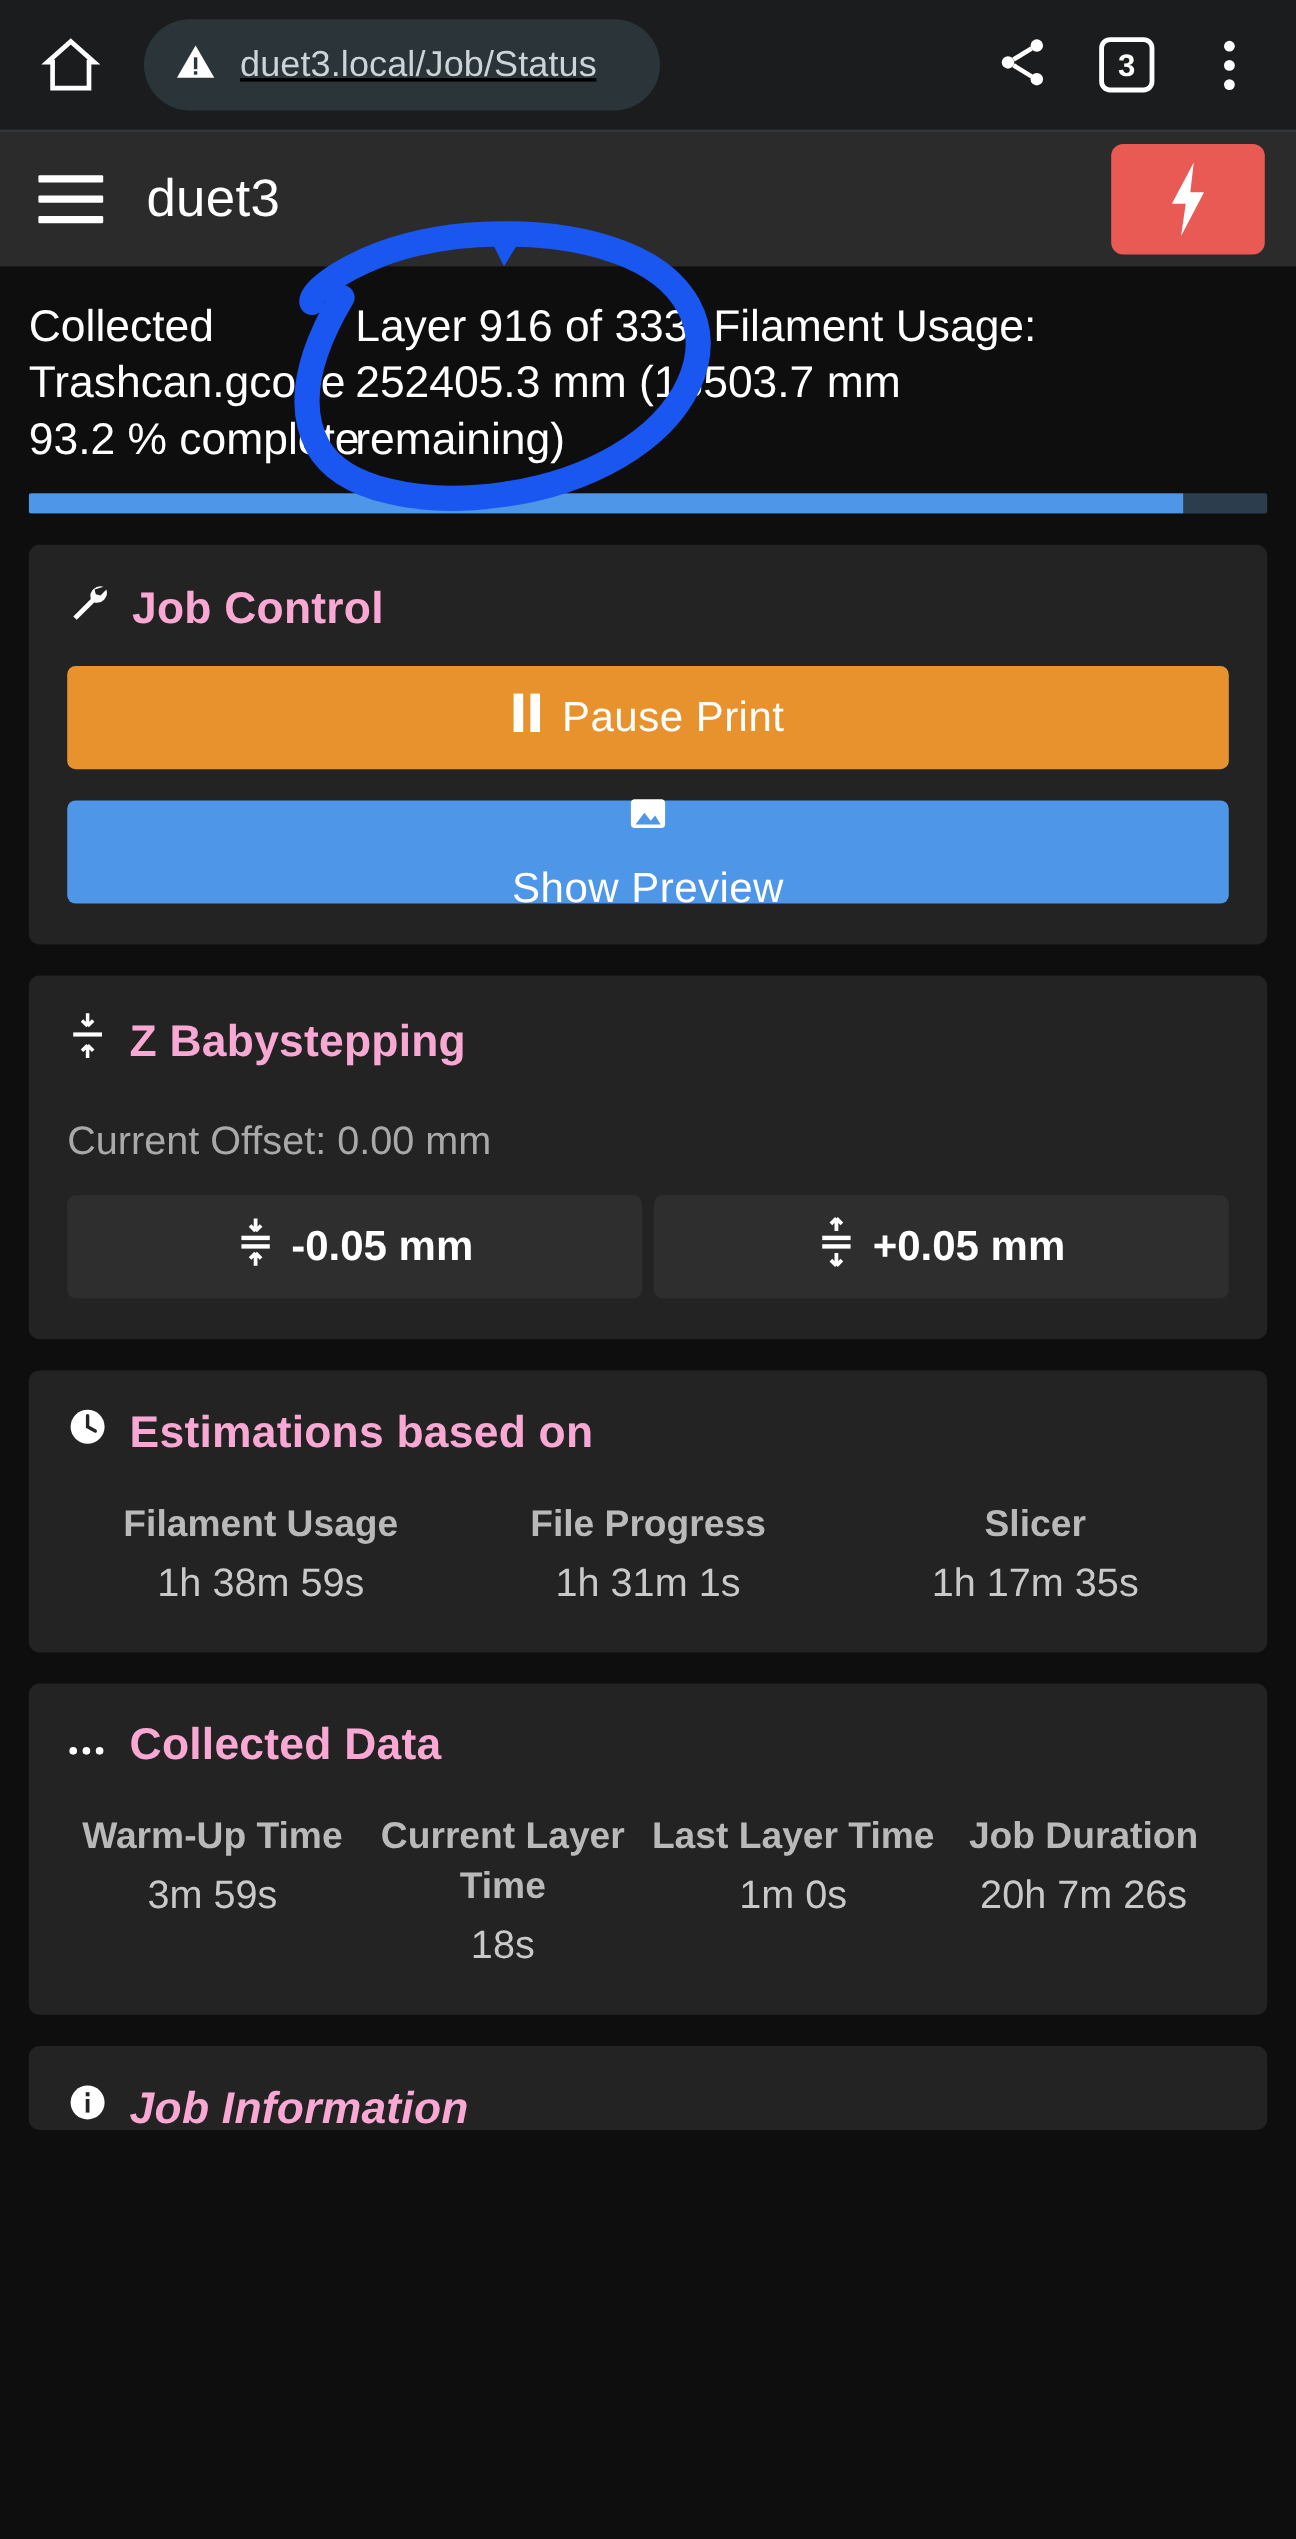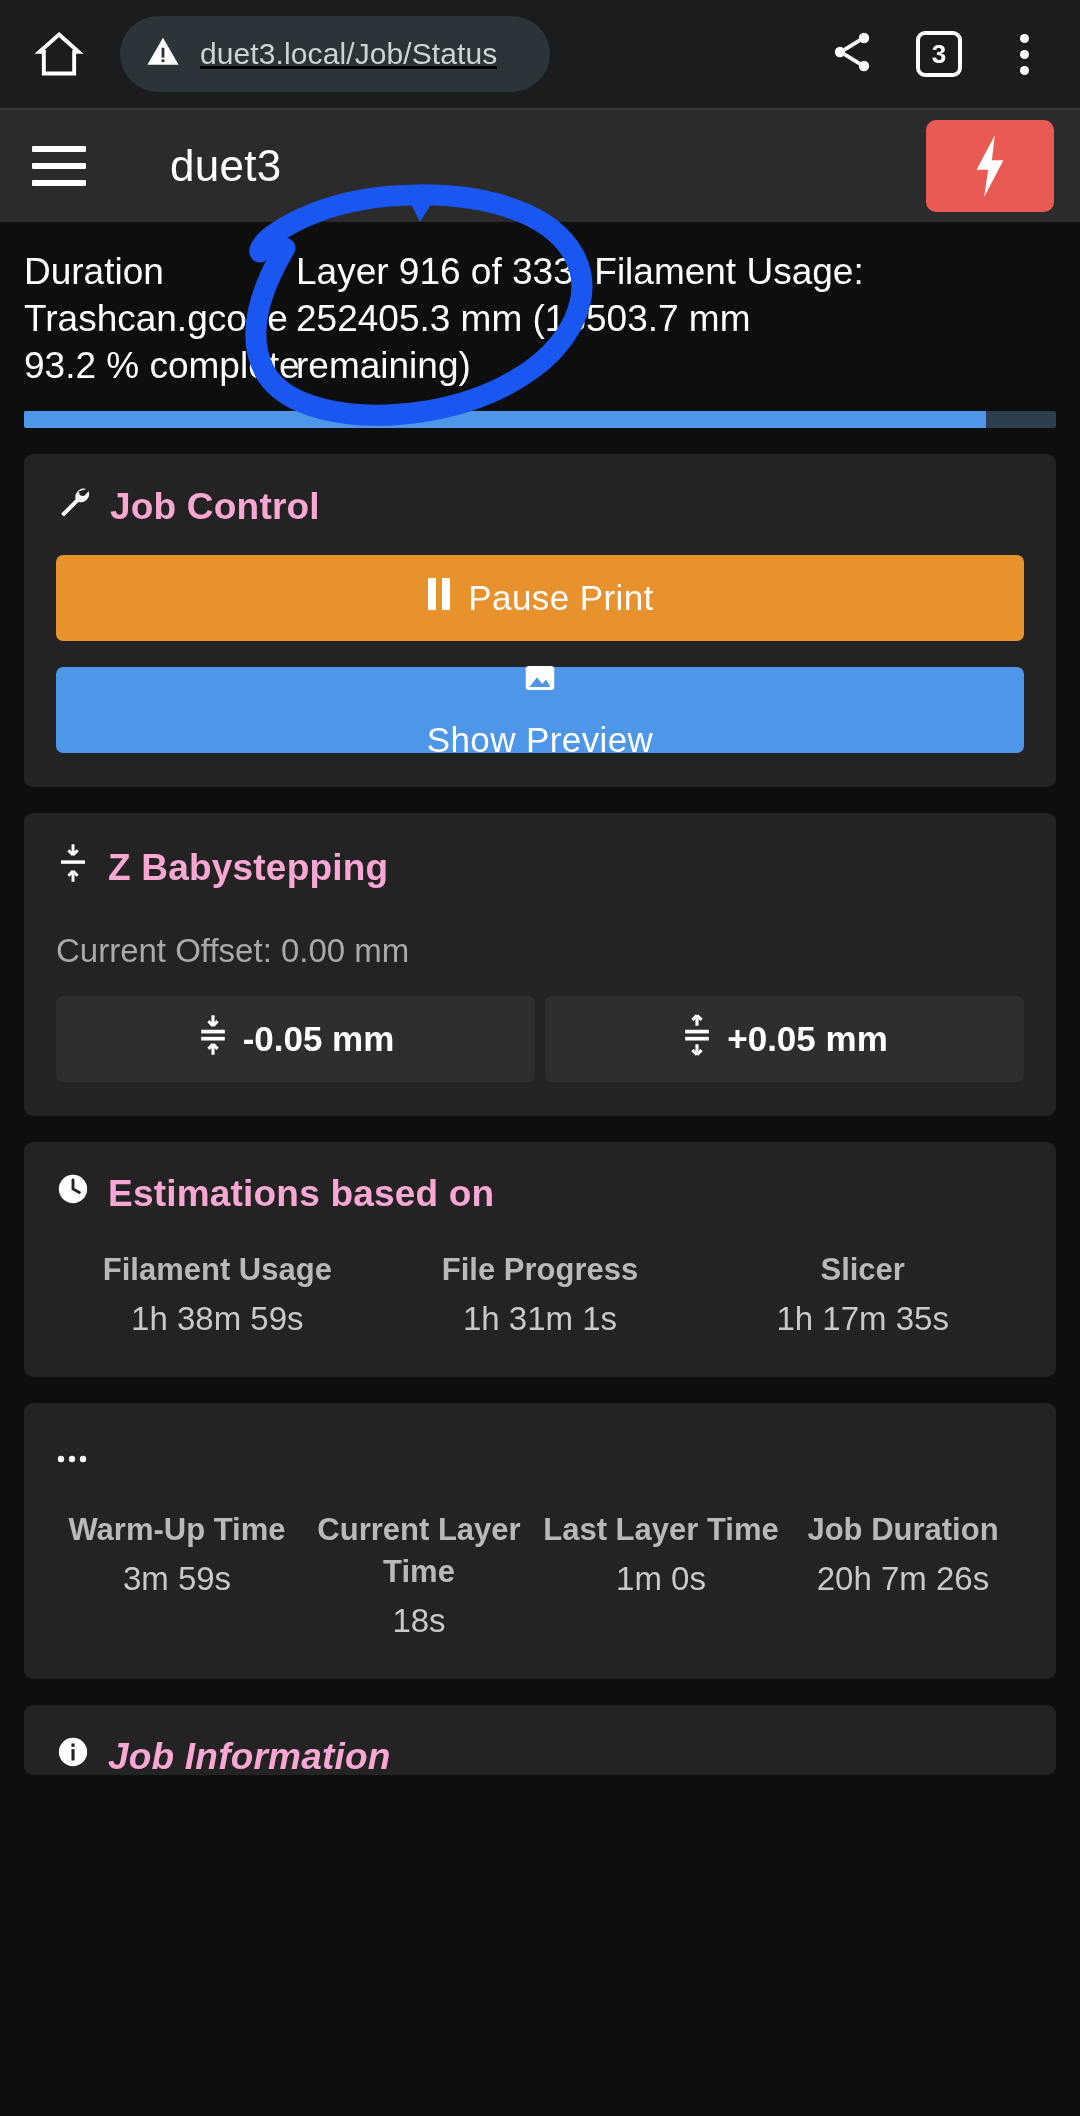--- a/index.html
+++ b/index.html
@@ -34,21 +34,21 @@
     width:46px;height:46px;border:4px solid #fff;border-radius:9px;
     display:flex;align-items:center;justify-content:center;
     color:#fff;font-size:26px;font-weight:bold;
   }
   .kebab{ display:flex; flex-direction:column; gap:7px; align-items:center; width:44px; }
   .kebab i{ width:9px;height:9px;border-radius:50%;background:#fff;display:block; }
 
   
   .appbar{
     height:112px; background:#2b2b2b;
-    display:flex; align-items:center; padding:0 26px; position:relative;gap:48px;
+    display:flex; align-items:center; padding:0 26px; position:relative;
   }
   .hamburger{ width:66px; display:flex; flex-direction:column; gap:11px; padding:0 6px; }
   .hamburger span{ display:block; height:6px; background:#fff; border-radius:1px; }
   .app-title{ color:#fff; font-size:44px; margin-left:30px; font-weight:400; letter-spacing:0.3px; }
   .estop{
     margin-left:auto; width:128px; height:92px; background:#ea5a55;
     border-radius:10px; display:flex; align-items:center; justify-content:center;
   }
 
   
@@ -152,21 +152,21 @@
     <div class="app-title">duet3</div>
     <div class="estop">
       <svg width="46" height="66" viewBox="0 0 24 34">
         <path d="M14.5 1 L5 19 L11 19 L9 33 L19 14 L13 14 Z" fill="#fff"></path>
       </svg>
     </div>
   </div>
 
   <div class="status">
     <div class="status-col-left">
-      <div class="status-line">Duration</div>
+      <div class="status-line">Collected</div>
       <div class="status-line">Trashcan.gcode</div>
       <div class="status-line">93.2 % complete</div>
     </div>
     <div class="status-col-right">
       <div class="status-line">Layer 916 of 333, Filament Usage:</div>
       <div class="status-line">252405.3 mm (18503.7 mm</div>
       <div class="status-line">remaining)</div>
     </div>
   </div>
 
@@ -275,20 +275,21 @@
 
   <div class="card">
     <div class="card-title">
       <span>
         <svg width="34" height="14" viewBox="0 0 34 14">
           <circle cx="5" cy="7" r="3.2" fill="#fff"></circle>
           <circle cx="16" cy="7" r="3.2" fill="#fff"></circle>
           <circle cx="27" cy="7" r="3.2" fill="#fff"></circle>
         </svg>
       </span>
+      <span class="ttxt">Collected Data</span>
     </div>
     <div class="stat-row">
       <div class="stat">
         <div class="stat-label">Warm-Up Time</div>
         <div class="stat-value">3m 59s</div>
       </div>
       <div class="stat">
         <div class="stat-label">Current Layer Time</div>
         <div class="stat-value">18s</div>
       </div>

